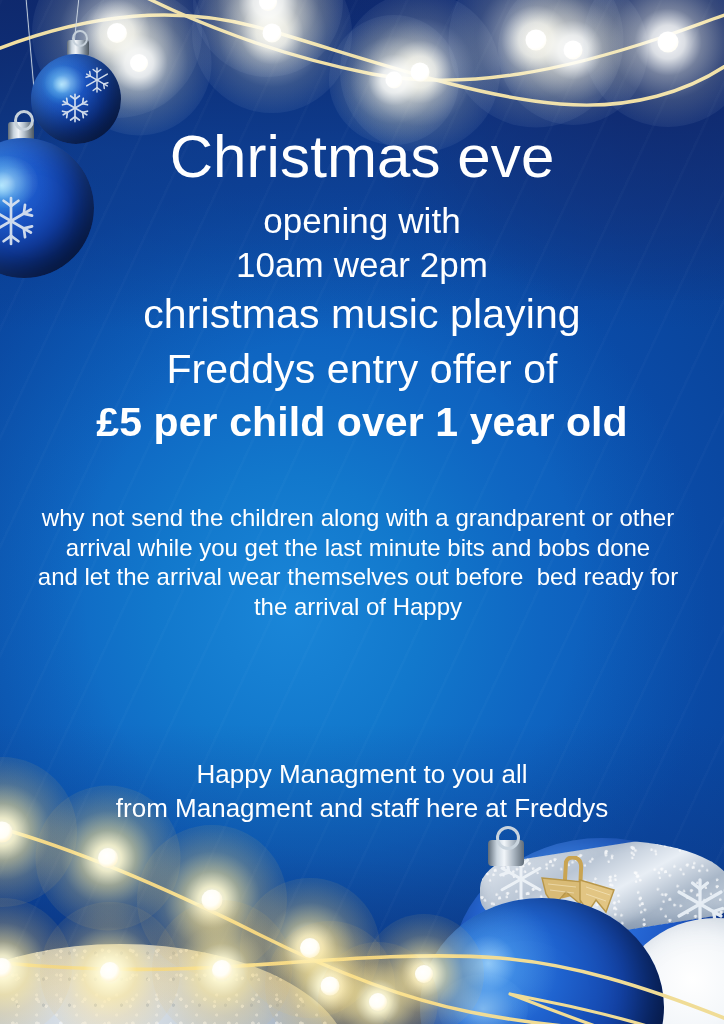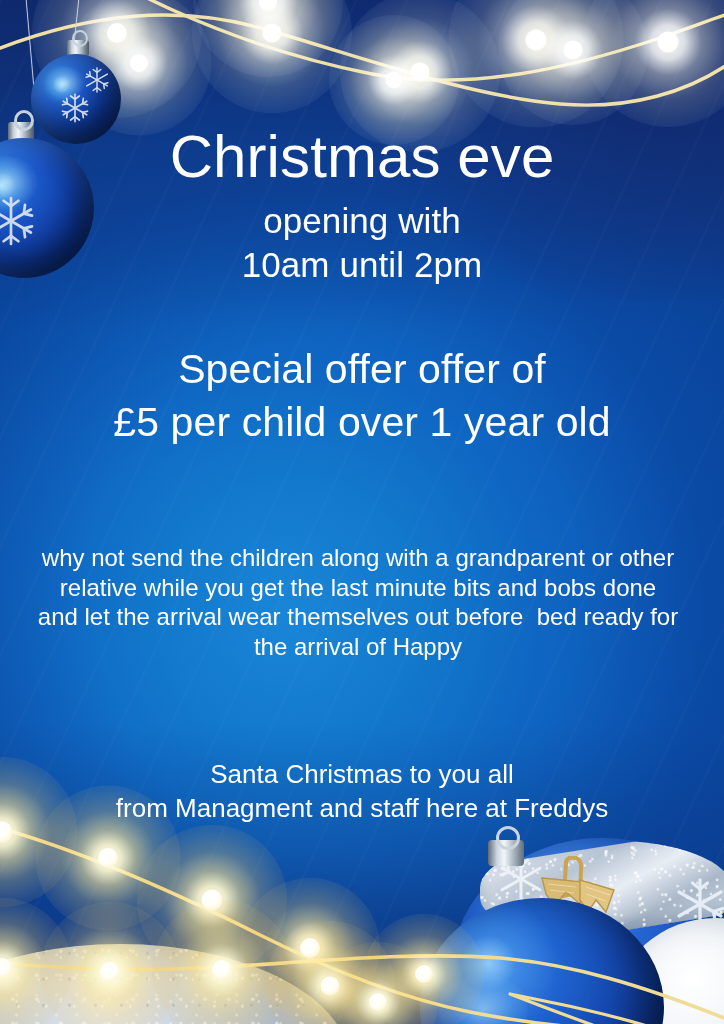--- a/index.html
+++ b/index.html
@@ -172,29 +172,28 @@
     left: 0; right: 0; top: 344px;
     font-size: 41px;
     line-height: 50px;
     font-weight: 400;
   }
   .big3 {
     position: absolute;
     left: 0; right: 0; top: 397px;
     font-size: 41px;
     line-height: 50px;
-    font-weight: 400;
+    font-weight: 700;
   }
   .para {
     position: absolute;
     left: 8px; right: 16px; top: 503px;
     font-size: 24px;
     line-height: 29.5px;
     font-weight: 400;
-    margin-top: 40px;
   }
   .para div { white-space: pre; }
   .sign {
     position: absolute;
     left: 0; right: 0; top: 757px;
     font-size: 26px;
     line-height: 34px;
     font-weight: 400;
   }
   .sign div { white-space: pre; }
@@ -437,31 +436,32 @@
     <div class="bulb bulb-warm" style="left:330px; top:986px; width:19px; height:19px;"></div>
     <div class="bulb bulb-warm" style="left:424px; top:974px; width:18px; height:18px;"></div>
     <div class="bulb bulb-warm" style="left:378px; top:1002px; width:18px; height:18px;"></div>
   </div>
 
   <div class="text-layer">
 
     <div class="tline title">Christmas eve</div>
 
     <div class="tline sub1">opening with</div>
-    <div class="tline sub2">10am until 2pm</div>
-
-    <div class="tline big2">Special offer offer of</div>
+    <div class="tline sub2">10am wear 2pm</div>
+
+    <div class="tline big1">christmas music playing</div>
+    <div class="tline big2">Freddys entry offer of</div>
     <div class="tline big3">£5 per child over 1 year old</div>
 
     <div class="para">
       <div>why not send the children along with a grandparent or other</div>
-      <div>relative while you get the last minute bits and bobs done</div>
+      <div>arrival while you get the last minute bits and bobs done</div>
       <div>and let the arrival wear themselves out before  bed ready for</div>
       <div>the arrival of Happy</div>
     </div>
 
     <div class="sign">
-      <div>Santa Christmas to you all</div>
+      <div>Happy Managment to you all</div>
       <div>from Managment and staff here at Freddys</div>
     </div>
   </div>
 
 </div>
 
 </body></html>

